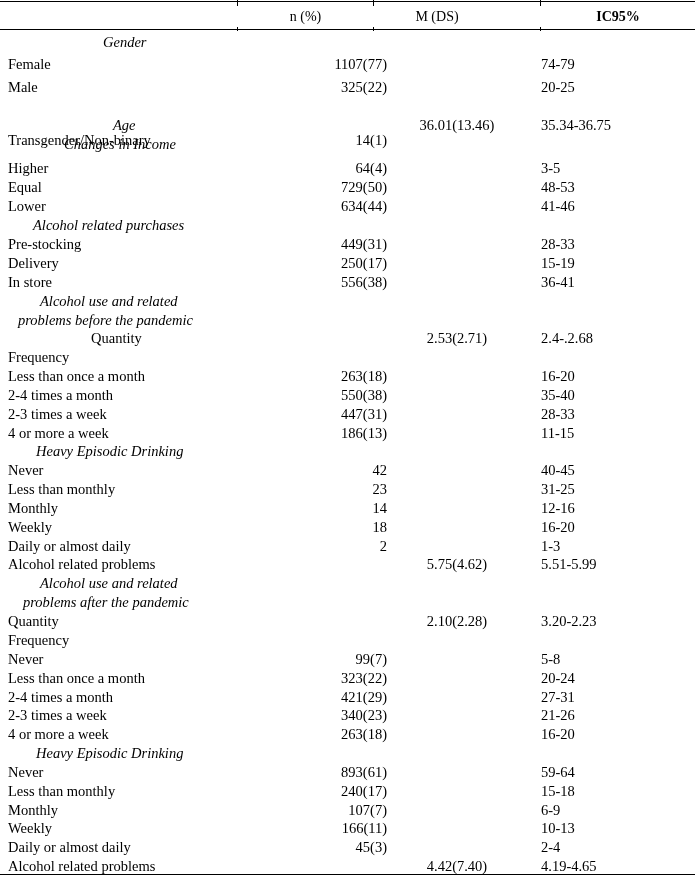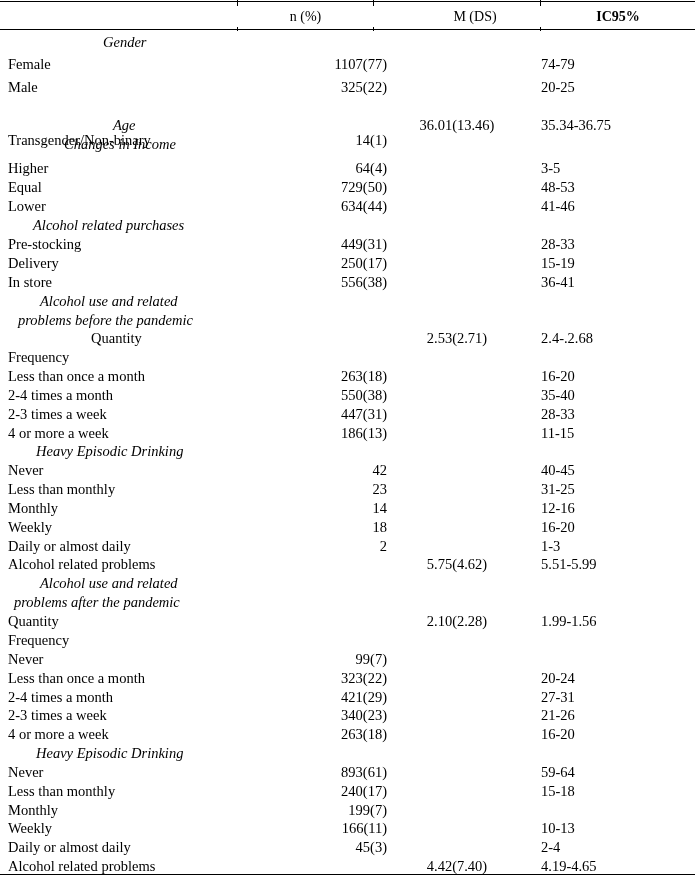--- a/index.html
+++ b/index.html
@@ -24,21 +24,21 @@
 <div class="tbl">
   <div class="topline"></div>
   <div class="vtick" style="left:237px; top:0; height:6px;"></div>
   <div class="vtick" style="left:373px; top:0; height:6px;"></div>
   <div class="vtick" style="left:540px; top:0; height:6px;"></div>
   <div class="vtick" style="left:237px; top:27px; height:4px;"></div>
   <div class="vtick" style="left:373px; top:27px; height:4px;"></div>
   <div class="vtick" style="left:540px; top:27px; height:4px;"></div>
 
   <div class="hdr" style="left:238px; width:135px;">n (%)</div>
-  <div class="hdr" style="left:392px; width:166px;">M (DS)</div>
+  <div class="hdr" style="left:354px; width:166px;">M (DS)</div>
   <div class="hdr" style="left:541px; width:154px;font-weight:bold;">IC95%</div>
   <div class="headline"></div>
 
   <div id="rows">
       <div class="row" style="top: 33px;">
         <div class="c0 sec" style="left: 103px;">Gender</div>
         <div class="c1"></div>
         <div class="c2"></div>
         <div class="c3"></div>
       </div>
@@ -204,41 +204,42 @@
         <div class="c2">5.75(4.62)</div>
         <div class="c3">5.51-5.99</div>
       </div>
       <div class="row" style="top: 574px;">
         <div class="c0 sec" style="left: 40px;">Alcohol use and related</div>
         <div class="c1"></div>
         <div class="c2"></div>
         <div class="c3"></div>
       </div>
       <div class="row" style="top: 593px;">
-        <div class="c0 sec" style="left: 14px;">problems after the pandemic</div>
+        <div class="c0 sec" style="left: 23px;">problems after the pandemic</div>
         <div class="c1"></div>
         <div class="c2"></div>
         <div class="c3"></div>
       </div>
       <div class="row" style="top: 612px;">
         <div class="c0">Quantity</div>
         <div class="c1"></div>
         <div class="c2">2.10(2.28)</div>
-        <div class="c3">1.99-1.56</div>
+        <div class="c3">3.20-2.23</div>
       </div>
       <div class="row" style="top: 631px;">
         <div class="c0">Frequency</div>
         <div class="c1"></div>
         <div class="c2"></div>
         <div class="c3"></div>
       </div>
       <div class="row" style="top: 650px;">
         <div class="c0">Never</div>
         <div class="c1">99(7)</div>
         <div class="c2"></div>
+        <div class="c3">5-8</div>
       </div>
       <div class="row" style="top: 669px;">
         <div class="c0">Less than once a month</div>
         <div class="c1">323(22)</div>
         <div class="c2"></div>
         <div class="c3">20-24</div>
       </div>
       <div class="row" style="top: 688px;">
         <div class="c0">2-4 times a month</div>
         <div class="c1">421(29)</div>
@@ -270,22 +271,23 @@
         <div class="c3">59-64</div>
       </div>
       <div class="row" style="top: 782px;">
         <div class="c0">Less than monthly</div>
         <div class="c1">240(17)</div>
         <div class="c2"></div>
         <div class="c3">15-18</div>
       </div>
       <div class="row" style="top: 801px;">
         <div class="c0">Monthly</div>
-        <div class="c1">199(7)</div>
-        <div class="c2"></div>
+        <div class="c1">107(7)</div>
+        <div class="c2"></div>
+        <div class="c3">6-9</div>
       </div>
       <div class="row" style="top: 819px;">
         <div class="c0">Weekly</div>
         <div class="c1">166(11)</div>
         <div class="c2"></div>
         <div class="c3">10-13</div>
       </div>
       <div class="row" style="top: 838px;">
         <div class="c0">Daily or almost daily</div>
         <div class="c1">45(3)</div>

